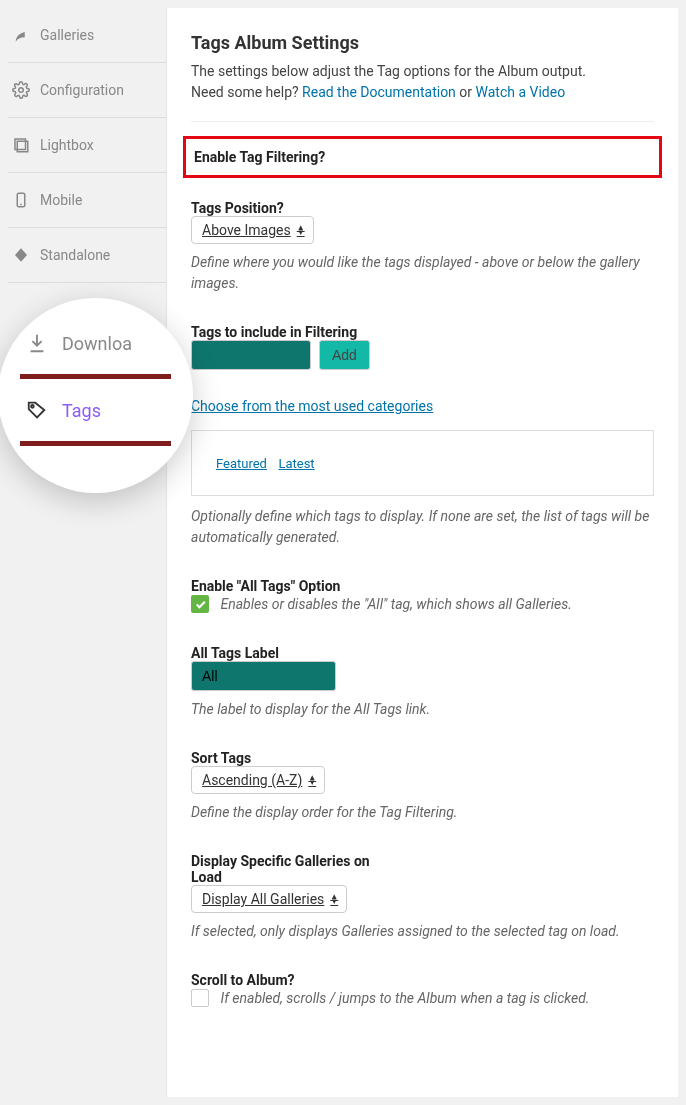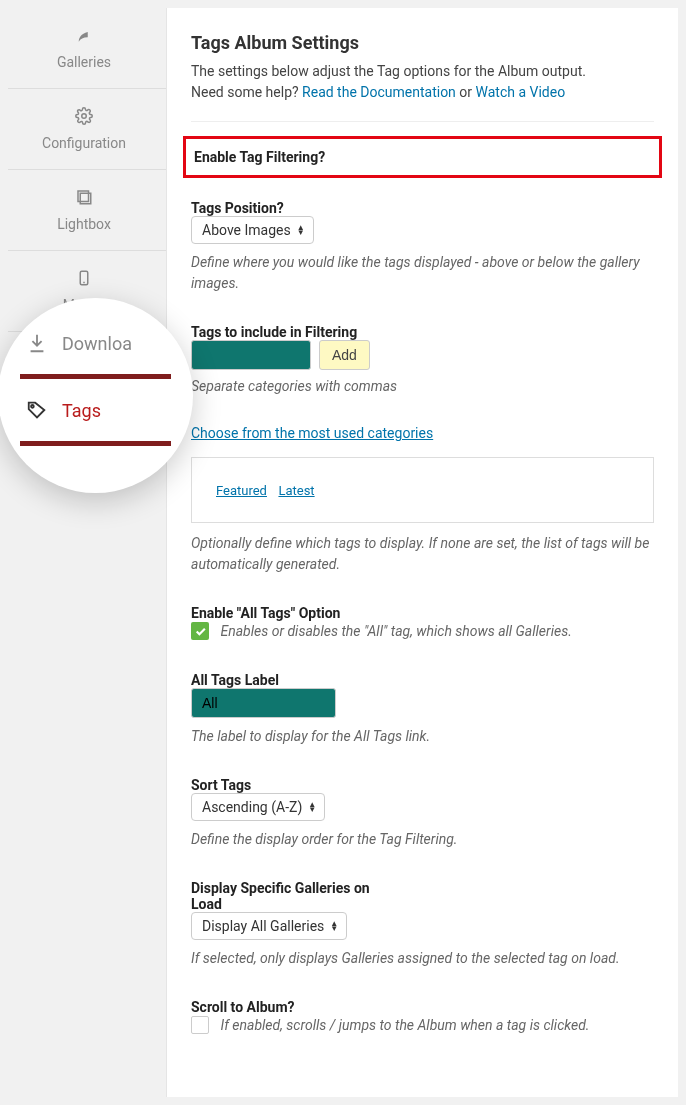--- a/index.html
+++ b/index.html
@@ -25,21 +25,20 @@
 }
 .sidebar-item {
   display: flex;
   align-items: center;
   padding: 18px 10px 18px 4px;
   border-bottom: 1px solid #ddd;
   color: #888;
   cursor: pointer;
   font-size: 14px;
   gap: 10px;
-  flex-direction: column;
 }
 .sidebar-item .icon {
   width: 18px;
   height: 18px;
   display: inline-flex;
   align-items: center;
   justify-content: center;
   color: #888;
 }
 .sidebar-item .icon svg { width: 18px; height: 18px; }
@@ -150,39 +149,40 @@
   display: inline-flex;
   align-items: center;
   border: 1px solid #ccc;
   border-radius: 4px;
   padding: 5px 8px 5px 10px;
   background: #fff;
   font-size: 14px;
   color: #333;
   cursor: pointer;
   gap: 6px;
+  text-decoration: underline;
 }
 .select .updown {
   display: inline-flex;
   flex-direction: column;
   line-height: 5px;
   font-size: 8px;
 }
 .text-input {
   border: 1px solid #ccc;
   border-radius: 3px;
   padding: 6px 10px;
   font-size: 14px;
   width: 120px;
   background: #0f766e;
 }
 .text-input.wide { width: 145px; }
 .btn {
   border: 1px solid #ccc;
-  background: #fef9c3;
+  background: #14b8a6;
   border-radius: 3px;
   padding: 6px 12px;
   font-size: 14px;
   cursor: pointer;
   color: #444;
 }
 .cat-link {
   color: #0073aa;
   text-decoration: underline;
   font-size: 14px;
@@ -265,21 +265,21 @@
           </span>
           <span>Downloa</span>
         </div>
         <div class="mag-item">
           <span class="icon">
             <svg viewBox="0 0 24 24" fill="none" stroke="#333" stroke-width="2">
                 <path d="M20 12l-8 8-9-9V4h7l10 8z"></path>
                 <circle cx="7" cy="8" r="1.5"></circle>
               </svg>
           </span>
-          <span style="color:#b91c1c">Tags</span>
+          <span style="color:#8b5cf6">Tags</span>
         </div>
       </div>
     </div>
   </div>
 
   <div class="main">
     <div class="title">Tags Album Settings</div>
     <div class="subtitle">
       <span>The settings below adjust the Tag options for the Album output.</span><br>
       <span>Need some help? </span><a class="link">Read the Documentation</a><span> or </span><a class="link">Watch a Video</a>
@@ -306,21 +306,20 @@
       </div>
     </div>
 
     <div class="row">
       <div class="row-label">Tags to include in Filtering</div>
       <div class="row-ctrl">
         <div class="ctrl-stack">
           <input class="text-input" style="">
           <button class="btn">Add</button>
         </div>
-        <span class="desc desc-block" style="margin-top:6px">Separate categories with commas</span>
         <div style="margin-top:28px">
           <a class="cat-link">Choose from the most used categories</a>
           <div class="cat-box">
             <a class="cat-tag">Featured</a>
             <a class="cat-tag">Latest</a>
           </div>
           <span class="desc">Optionally define which tags to display. If none are set, the list of tags will be automatically generated.</span>
         </div>
       </div>
     </div>

